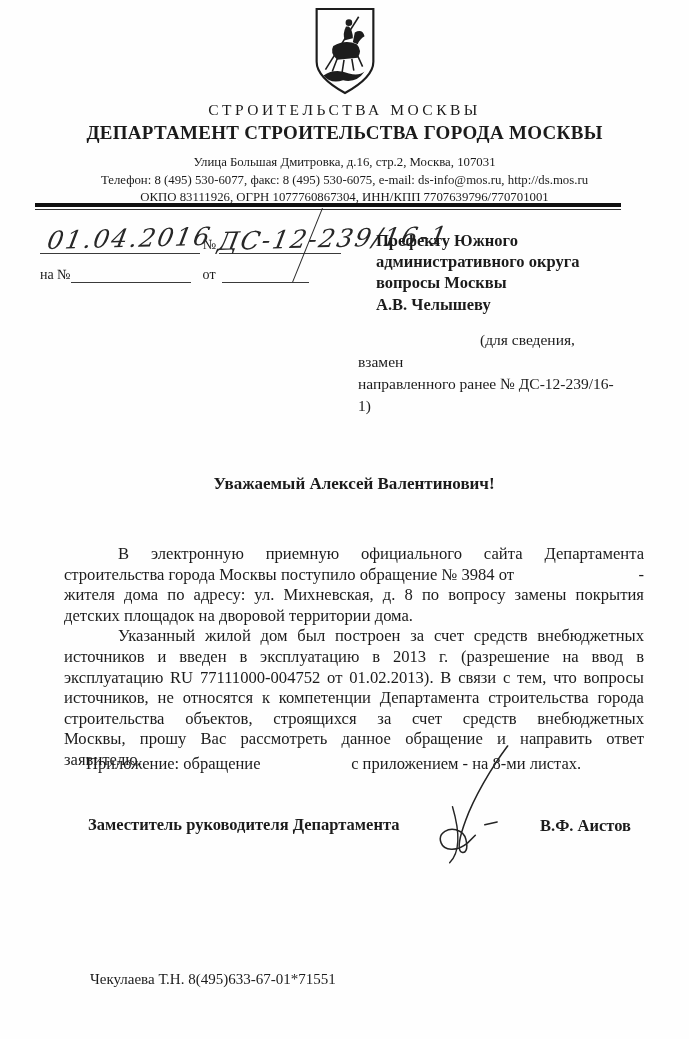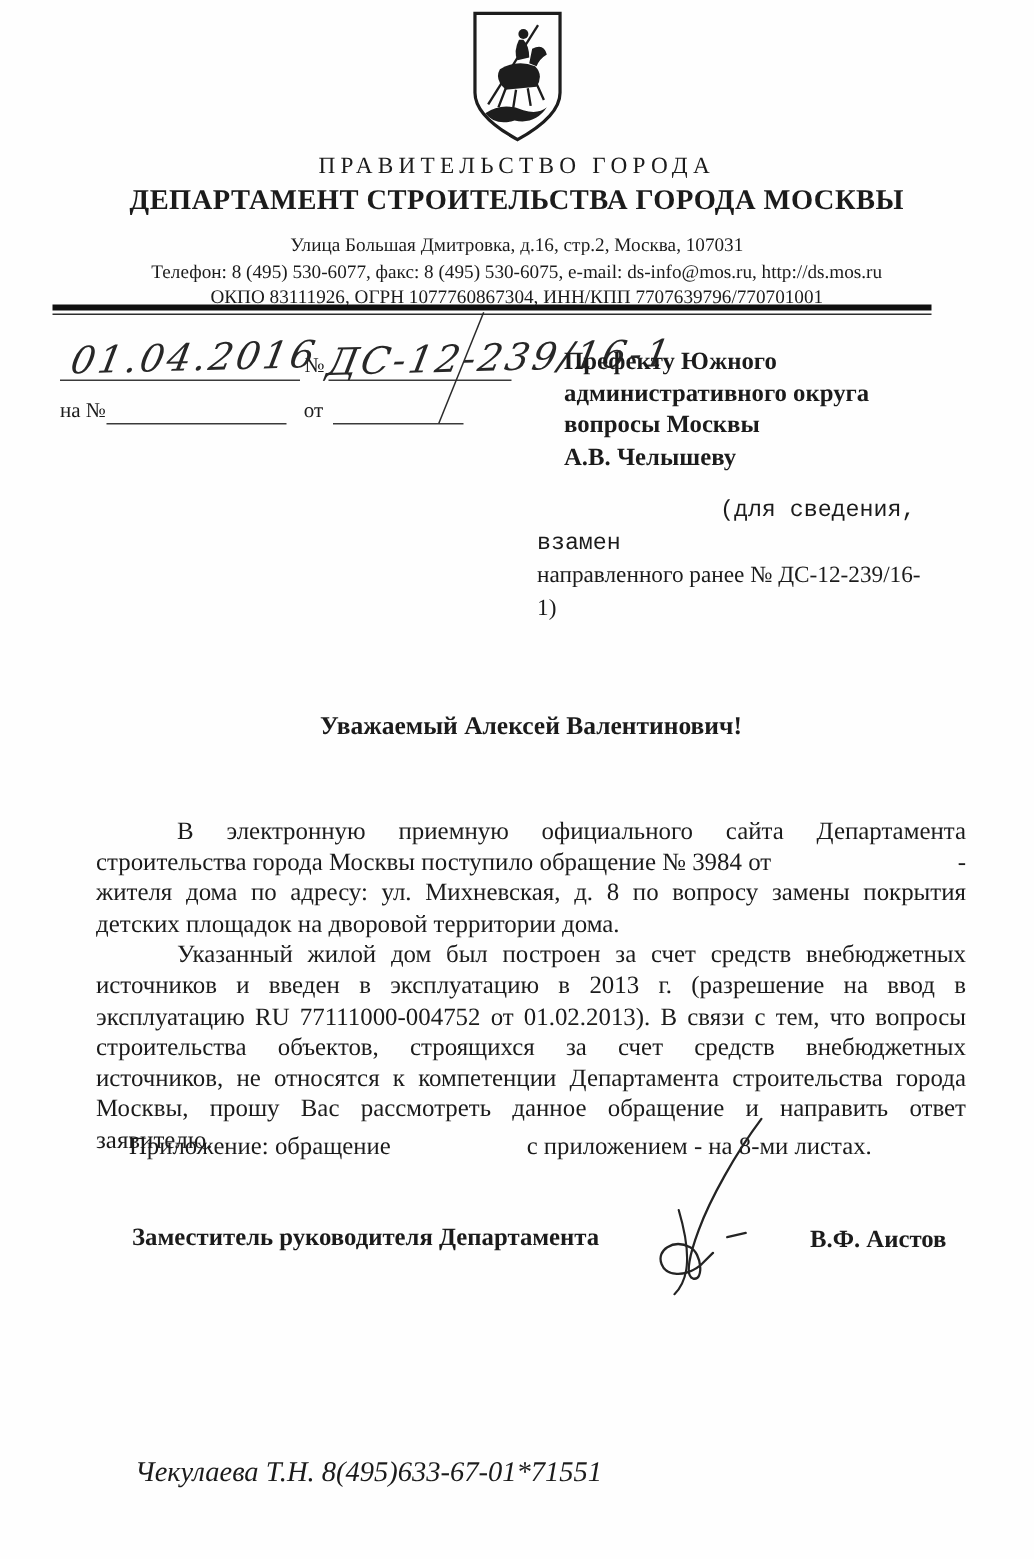--- a/index.html
+++ b/index.html
@@ -39,60 +39,60 @@
   .ref-row2 .lbl2 { margin:0 6px 0 12px; }
   .slash {
     position:absolute; left:322px; top:208px; height:80px; width:0;
     border-left:1.6px solid #2a2a2a; transform-origin:top left; transform:rotate(22deg);
   }
   
   .addressee { position:absolute; left:376px; top:230px; width:280px;
     font-weight:bold; font-size:16.5px; line-height:21.2px; }
   .note { position:absolute; left:358px; top:329px; width:262px;
     font-size:15.5px; line-height:22px; }
-  .note .n1 { text-indent:122px;font-family:Liberation Mono, monospace; }
+  .note .n1 { text-indent:122px; }
   
   .salutation { position:absolute; left:64px; top:474px; width:580px;
     text-align:center; font-weight:bold; font-size:17px; }
   .body-text { position:absolute; left:64px; top:514px; width:580px;
     font-size:16.6px; line-height:20.6px;margin-top:30px; }
   .bl { white-space:normal; }
   .j { text-align:justify; text-align-last:justify; }
   .ind { text-indent:54px; }
   .flexline { display:flex; justify-content:space-between; }
   .attachment { position:absolute; left:64px; top:754px; width:580px;
     font-size:16.5px; padding-left:0; }
   .att-left { display:inline-block; width:283px; padding-left:22px; box-sizing:border-box; }
   
   .sign-row { position:absolute; left:64px; top:815px; width:580px; font-size:16.5px; }
   .sign-row .pos { font-weight:bold; padding-left:24px; }
   .sign-row .name { position:absolute; left:476px; top:1px; font-weight:bold; }
   .autograph { position:absolute; left:424px; top:738px; width:95px; height:128px; }
   
-  .footer { position:absolute; left:90px; top:971px; font-size:19px;font-style:italic; }
+  .footer { position:absolute; left:90px; top:971px; font-size:15px; }
 </style>
 </head>
 <body>
 
 <div class="page">
 
   <header class="header">
     <div class="emblem">
       <svg viewBox="0 0 64 90" xmlns="http://www.w3.org/2000/svg">
         <path d="M3 2 H61 V56 Q61 72 32 88 Q3 72 3 56 Z" fill="none" stroke="#1d1d1d" stroke-width="2.2"></path>
         <line x1="12" y1="64" x2="46" y2="10" stroke="#1d1d1d" stroke-width="1.6"></line>
         <circle cx="36" cy="16" r="3.4" fill="#1d1d1d"></circle>
         <path d="M33 20 Q29 28 32 34 L40 32 Q40 24 36 20 Z" fill="#1d1d1d"></path>
         <path d="M42 26 Q50 22 52 30 Q47 33 45 38 L40 36 Z" fill="#1d1d1d"></path>
         <path d="M20 40 Q32 33 44 38 Q50 44 45 52 L24 54 Q16 47 20 40 Z" fill="#1d1d1d"></path>
         <path d="M24 53 L19 66 M31 54 L29 67 M39 53 L41 65 M45 50 L50 61" stroke="#1d1d1d" stroke-width="1.6" fill="none"></path>
         <path d="M10 70 Q22 62 36 68 Q46 71 52 66 Q44 78 30 75 Q17 79 10 70 Z" fill="#1d1d1d"></path>
       </svg>
     </div>
-    <div class="gov">ПРАВИТЕЛЬСТВО ГОРОДА</div>
+    <div class="gov">СТРОИТЕЛЬСТВА МОСКВЫ</div>
     <div class="dept">ДЕПАРТАМЕНТ СТРОИТЕЛЬСТВА ГОРОДА МОСКВЫ</div>
     <div class="haddr">
       <div>Улица Большая Дмитровка, д.16, стр.2, Москва, 107031</div>
       <div>Телефон: 8 (495) 530-6077, факс: 8 (495) 530-6075, e-mail: ds-info@mos.ru, http://ds.mos.ru</div>
       <div>ОКПО 83111926, ОГРН 1077760867304, ИНН/КПП 7707639796/770701001</div>
     </div>
   </header>
 
   <div class="rule"></div>
 
@@ -129,22 +129,22 @@
     <div class="bl j ind">В электронную приемную официального сайта Департамента</div>
     <div class="bl flexline">
       <span>строительства города Москвы поступило обращение № 3984 от</span>
       <span>-</span>
     </div>
     <div class="bl j">жителя дома по адресу: ул. Михневская, д. 8 по вопросу замены покрытия</div>
     <div class="bl">детских площадок на дворовой территории дома.</div>
     <div class="bl j ind">Указанный жилой дом был построен за счет средств внебюджетных</div>
     <div class="bl j">источников и введен в эксплуатацию в 2013 г. (разрешение на ввод в</div>
     <div class="bl j">эксплуатацию RU 77111000-004752 от 01.02.2013). В связи с тем, что вопросы</div>
+    <div class="bl j">источников, не относятся к компетенции Департамента строительства города</div>
     <div class="bl j">строительства объектов, строящихся за счет средств внебюджетных</div>
-    <div class="bl j">источников, не относятся к компетенции Департамента строительства города</div>
     <div class="bl j">Москвы, прошу Вас рассмотреть данное обращение и направить ответ</div>
     <div class="bl">заявителю.</div>
   </div>
 
   <div class="attachment">
     <span class="att-left">Приложение: обращение</span>
     <span>с приложением - на 8-ми листах.</span>
   </div>
 
   <div class="sign-row">

